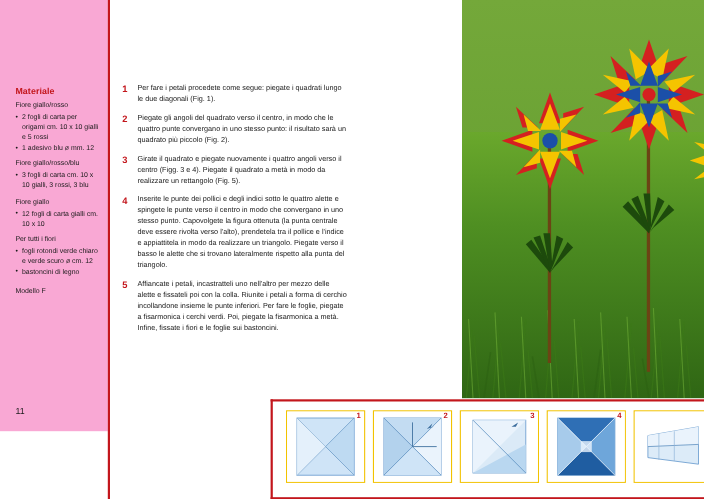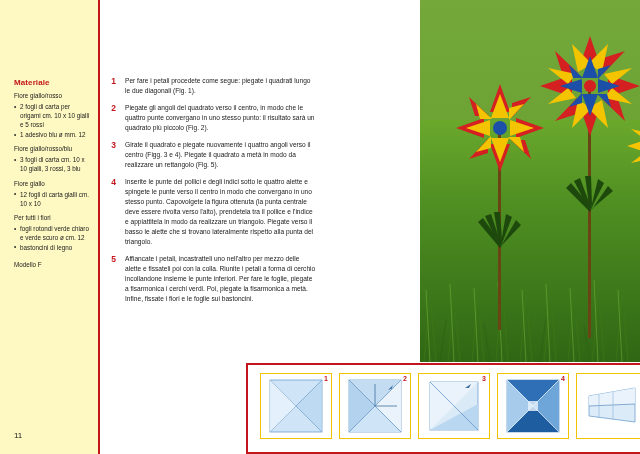--- a/index.html
+++ b/index.html
@@ -14,22 +14,22 @@
     overflow: hidden;
     font-family: "Liberation Sans", sans-serif;
     background: #ffffff;
   }
 
   
   .left-col {
     position: absolute;
     left: 0; top: 0;
     width: 98px;
-    height: 454px;
-    background: #fef9c3;
+    height: 392px;
+    background: #f9a8d4;
   }
   .left-col-inner {
     position: absolute;
     left: 14px;
     top: 78px;
     width: 76px;
     color: #1a1a1a;
   }
   .mat-title {
     font-size: 8px;

